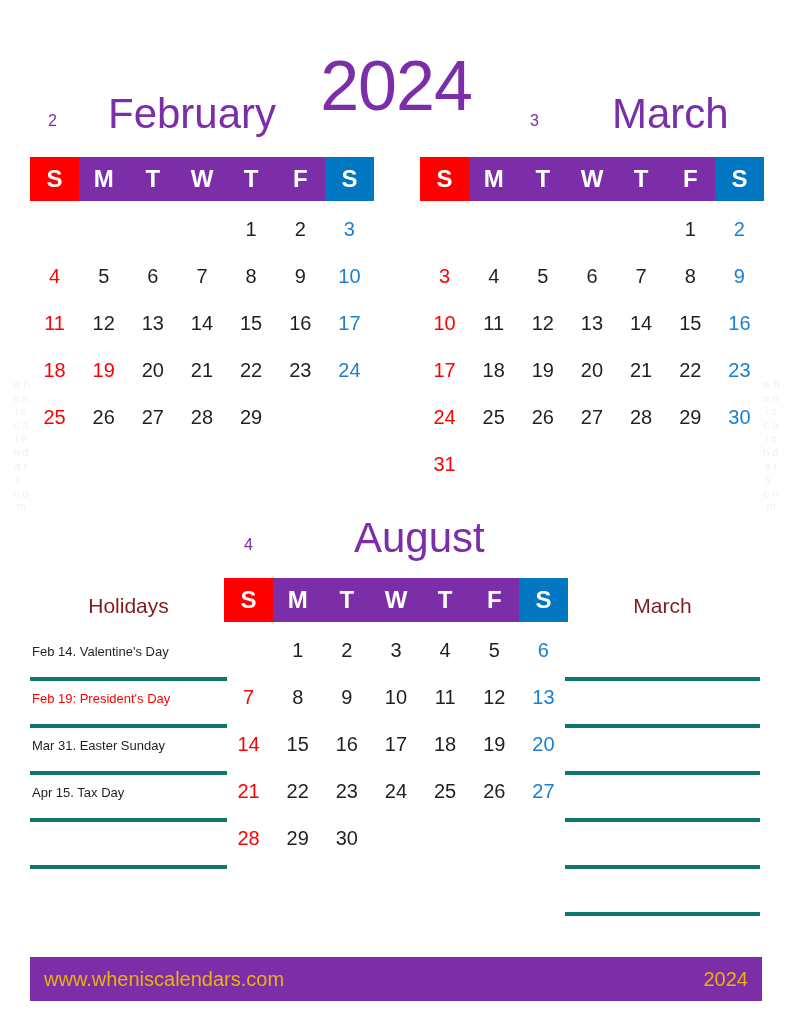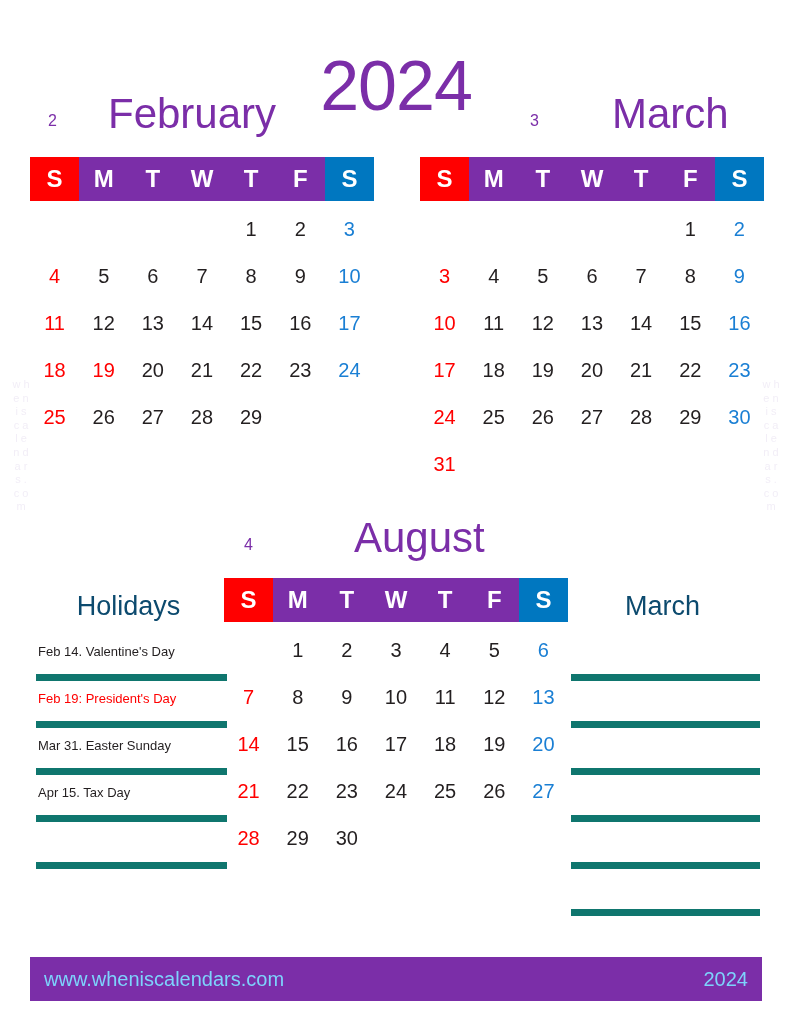--- a/index.html
+++ b/index.html
@@ -128,60 +128,59 @@
     color: #231f20;
     line-height: 1;
   }
   .day.sun, .day.hol { color: #FF0000; }
   .day.sat { color: #1a7fd4; }
   .day.empty { color: transparent; }
 
   
   .panel-title {
     position: absolute;
-    font-size: 27px;
+    font-size: 21px;
     line-height: 32px;
-    color: #0c4a6e;
+    color: #7f1d1d;
     font-weight: 400;
     text-align: center;
   }
   #holidays-title { left: 30px;  top: 590px; width: 197px; }
   #notes-title    { left: 565px; top: 590px; width: 195px; }
 
   .lines-block { position: absolute; }
   #holidays-list { left: 30px;  top: 634px; width: 197px; }
   #notes-list    { left: 565px; top: 634px; width: 195px; }
 
   .line-row {
     position: relative;
     height: 47px;
-    border-bottom: 7px solid #0f766e;
+    border-bottom: 4px solid #0f766e;
     box-sizing: border-box;
-    margin-left: 6px;
   }
   .line-row .line-text {
     position: absolute;
     left: 2px;
     top: 10px;
     font-size: 13px;
     line-height: 16px;
     color: #231f20;
     white-space: nowrap;
   }
   .line-row.red .line-text { color: #FF0000; }
 
   
   .footer {
     position: absolute;
     left: 30px;
     top: 957px;
     width: 732px;
     height: 44px;
     background: #7B2EA8;
-    color: #7dd3fc;
+    color: #eab308;
     display: flex;
     align-items: center;
     justify-content: space-between;
     box-sizing: border-box;
     padding: 16px 14px;
     font-size: 20px;
   }
 </style>
 </head>
 <body>

